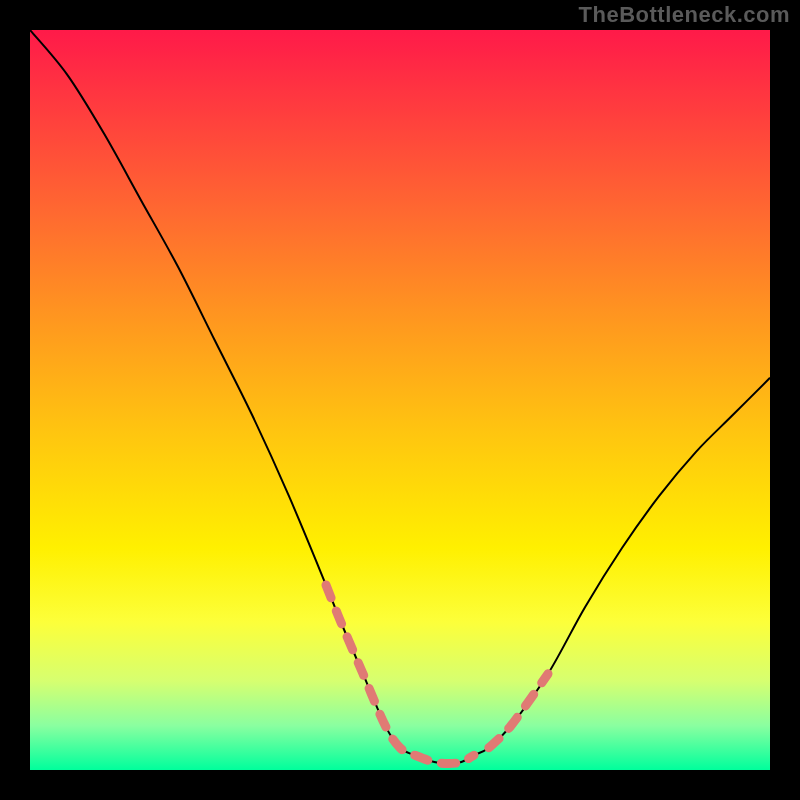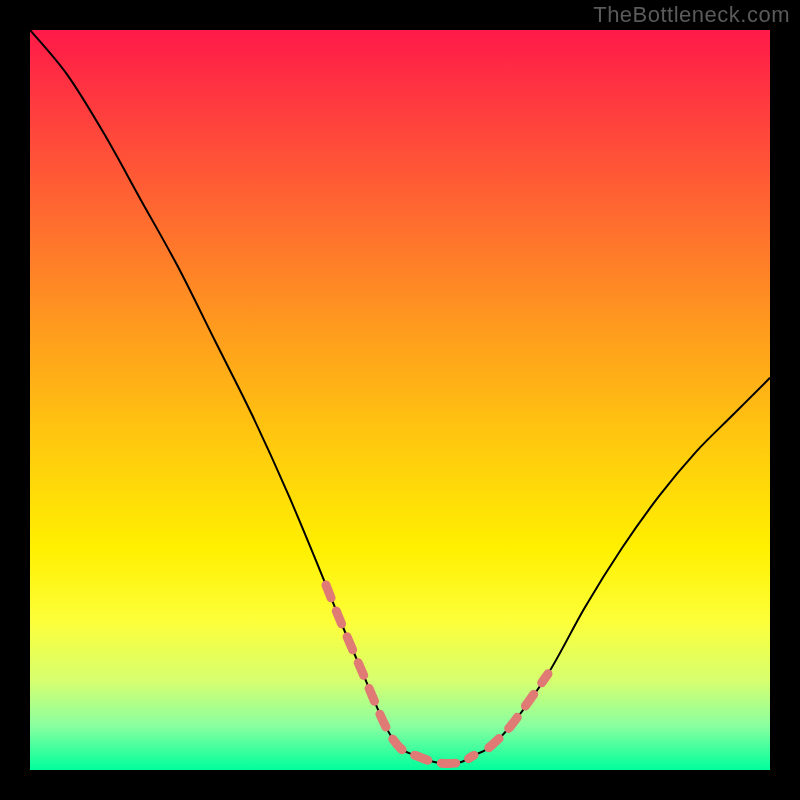--- a/index.html
+++ b/index.html
@@ -16,21 +16,21 @@
     width: 800px;
     height: 800px;
     background: #000;
   }
   .watermark {
     position: absolute;
     top: 2px;
     right: 10px;
     color: #5a5a5a;
     font-size: 22px;
-    font-weight: 400;
+    font-weight: 700;
     letter-spacing: 0.5px;
     z-index: 10;
     margin-left: 40px;
   }
   .plot-outer {
     position: absolute;
     left: 30px;
     top: 30px;
     width: 740px;
     height: 740px;

